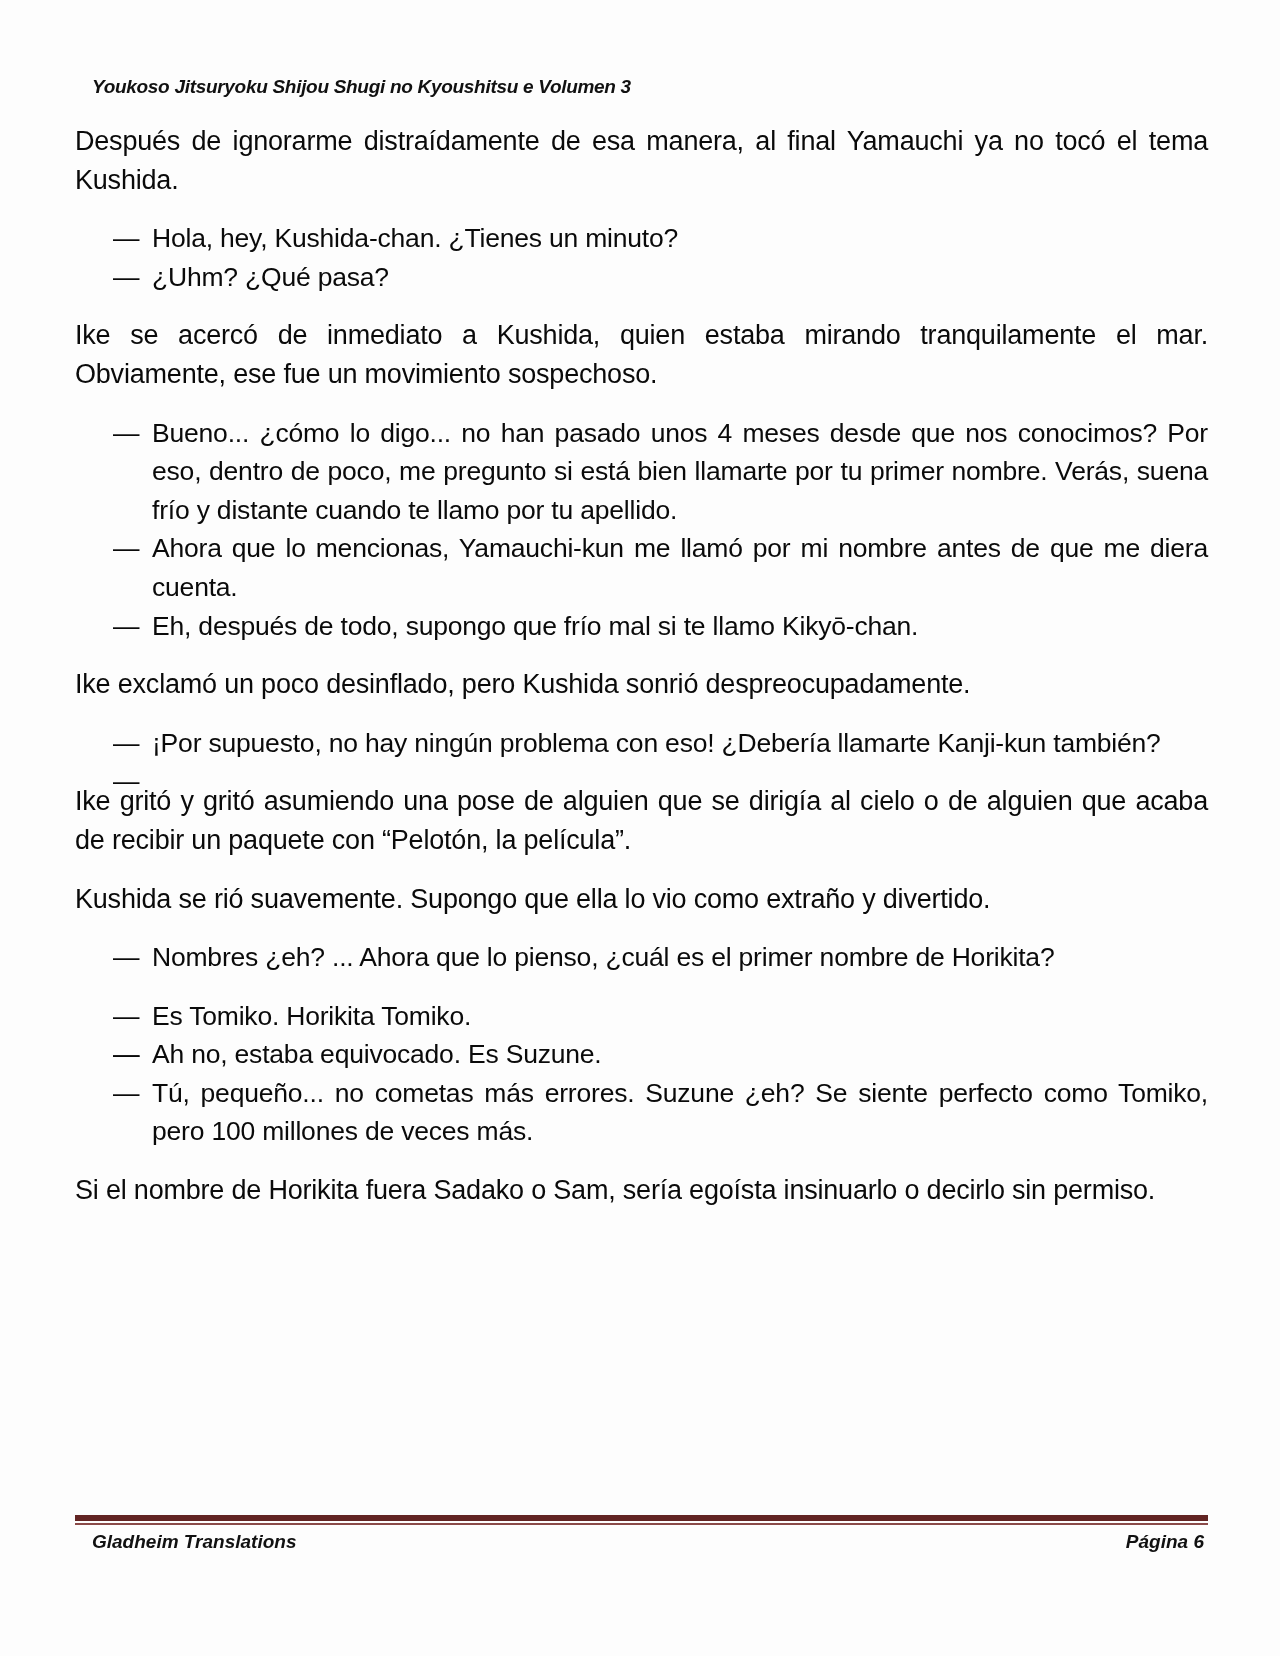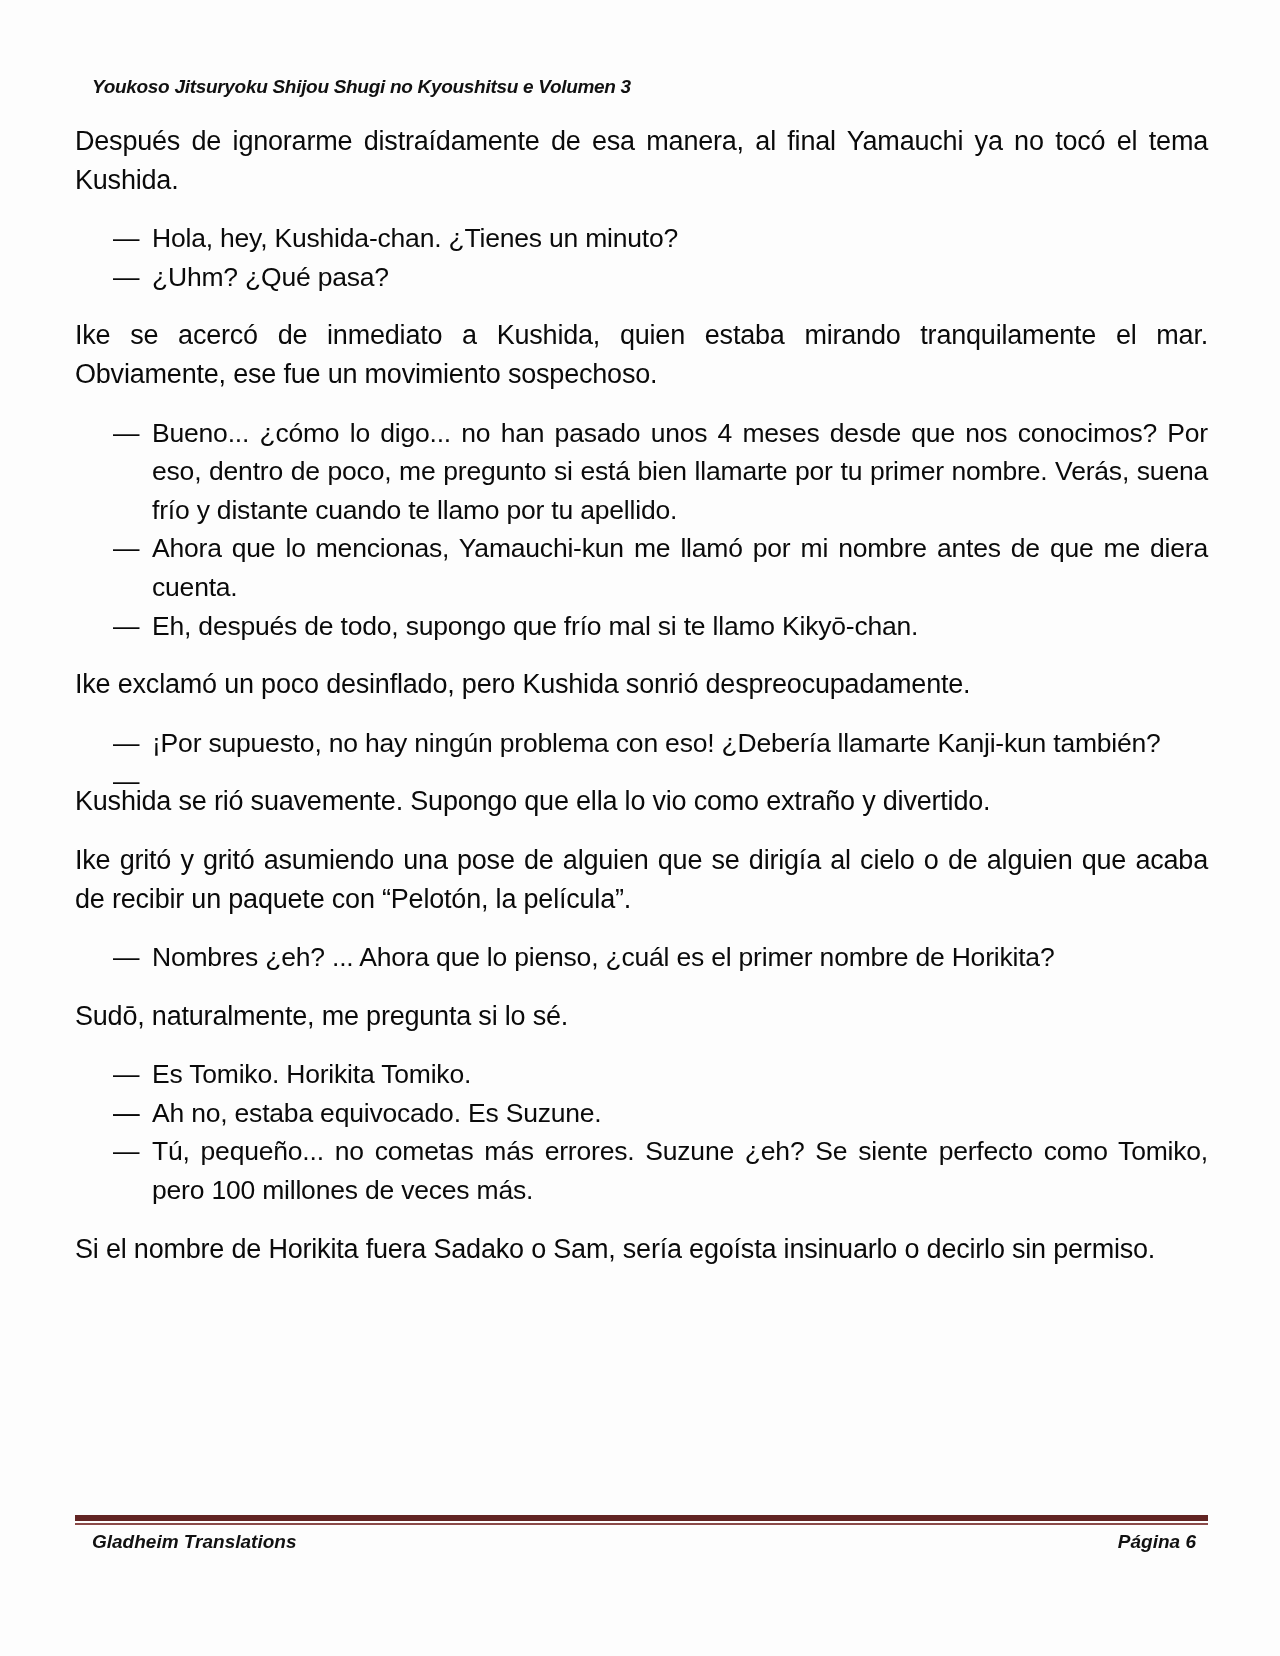--- a/index.html
+++ b/index.html
@@ -13,21 +13,21 @@
   .dlg-line { position:relative; padding-left:77px; font-size:26.5px; line-height:38.6px;
               text-align:justify; letter-spacing:-0.2px; }
   .dash { position:absolute; left:38px; top:0; }
   .footer-rule { position:absolute; left:75px; top:1515px; width:1133px; }
   .rule-thick { height:6px; background:#622423; }
   .rule-gap { height:2px; background:#fdfdfd; }
   .rule-thin { height:2px; background:#8a4a48; }
   .footer { position:absolute; left:76px; top:1531px; width:1132px; font-size:19px;
             font-weight:bold; font-style:italic; color:#111; }
   .footer .left { position:absolute; left:16px; }
-  .footer .right { position:absolute; right:12px; }
+  .footer .right { position:absolute; right:4px; }
 </style>
 </head>
 <body>
 
 <div class="header">Youkoso Jitsuryoku Shijou Shugi no Kyoushitsu e Volumen 3</div>
 
 <div class="content">
   <p class="para">Después de ignorarme distraídamente de esa manera, al final Yamauchi ya no tocó el tema Kushida.</p>
 
   <div class="dlg">
@@ -43,28 +43,27 @@
     <div class="dlg-line"><span class="dash">—</span><span>Eh, después de todo, supongo que frío mal si te llamo Kikyō-chan.</span></div>
   </div>
 
   <p class="para">Ike exclamó un poco desinflado, pero Kushida sonrió despreocupadamente.</p>
 
   <div class="dlg">
     <div class="dlg-line"><span class="dash">—</span><span>¡Por supuesto, no hay ningún problema con eso! ¿Debería llamarte Kanji-kun también?</span></div>
     <div class="dlg-line"><span class="dash">—</span></div>
   </div>
 
+  <p class="para">Ike gritó y gritó asumiendo una pose de alguien que se dirigía al cielo o de alguien que acaba de recibir un paquete con “Pelotón, la película”.</p>
   <p class="para">Kushida se rió suavemente. Supongo que ella lo vio como extraño y divertido.</p>
-  <p class="para">Ike gritó y gritó asumiendo una pose de alguien que se dirigía al cielo o de alguien que acaba de recibir un paquete con “Pelotón, la película”.</p>
 
   <div class="dlg">
     <div class="dlg-line"><span class="dash">—</span><span>Nombres ¿eh? ... Ahora que lo pienso, ¿cuál es el primer nombre de Horikita?</span></div>
   </div>
 
-  <p class="para">Sudō, naturalmente, me pregunta si lo sé.</p>
 
   <div class="dlg">
     <div class="dlg-line"><span class="dash">—</span><span>Es Tomiko. Horikita Tomiko.</span></div>
     <div class="dlg-line"><span class="dash">—</span></div>
     <div class="dlg-line"><span class="dash">—</span><span>Ah no, estaba equivocado. Es Suzune.</span></div>
     <div class="dlg-line"><span class="dash">—</span><span>Tú, pequeño... no cometas más errores. Suzune ¿eh? Se siente perfecto como Tomiko, pero 100 millones de veces más.</span></div>
   </div>
 
   <p class="para">Si el nombre de Horikita fuera Sadako o Sam, sería egoísta insinuarlo o decirlo sin permiso.</p>
 </div>

